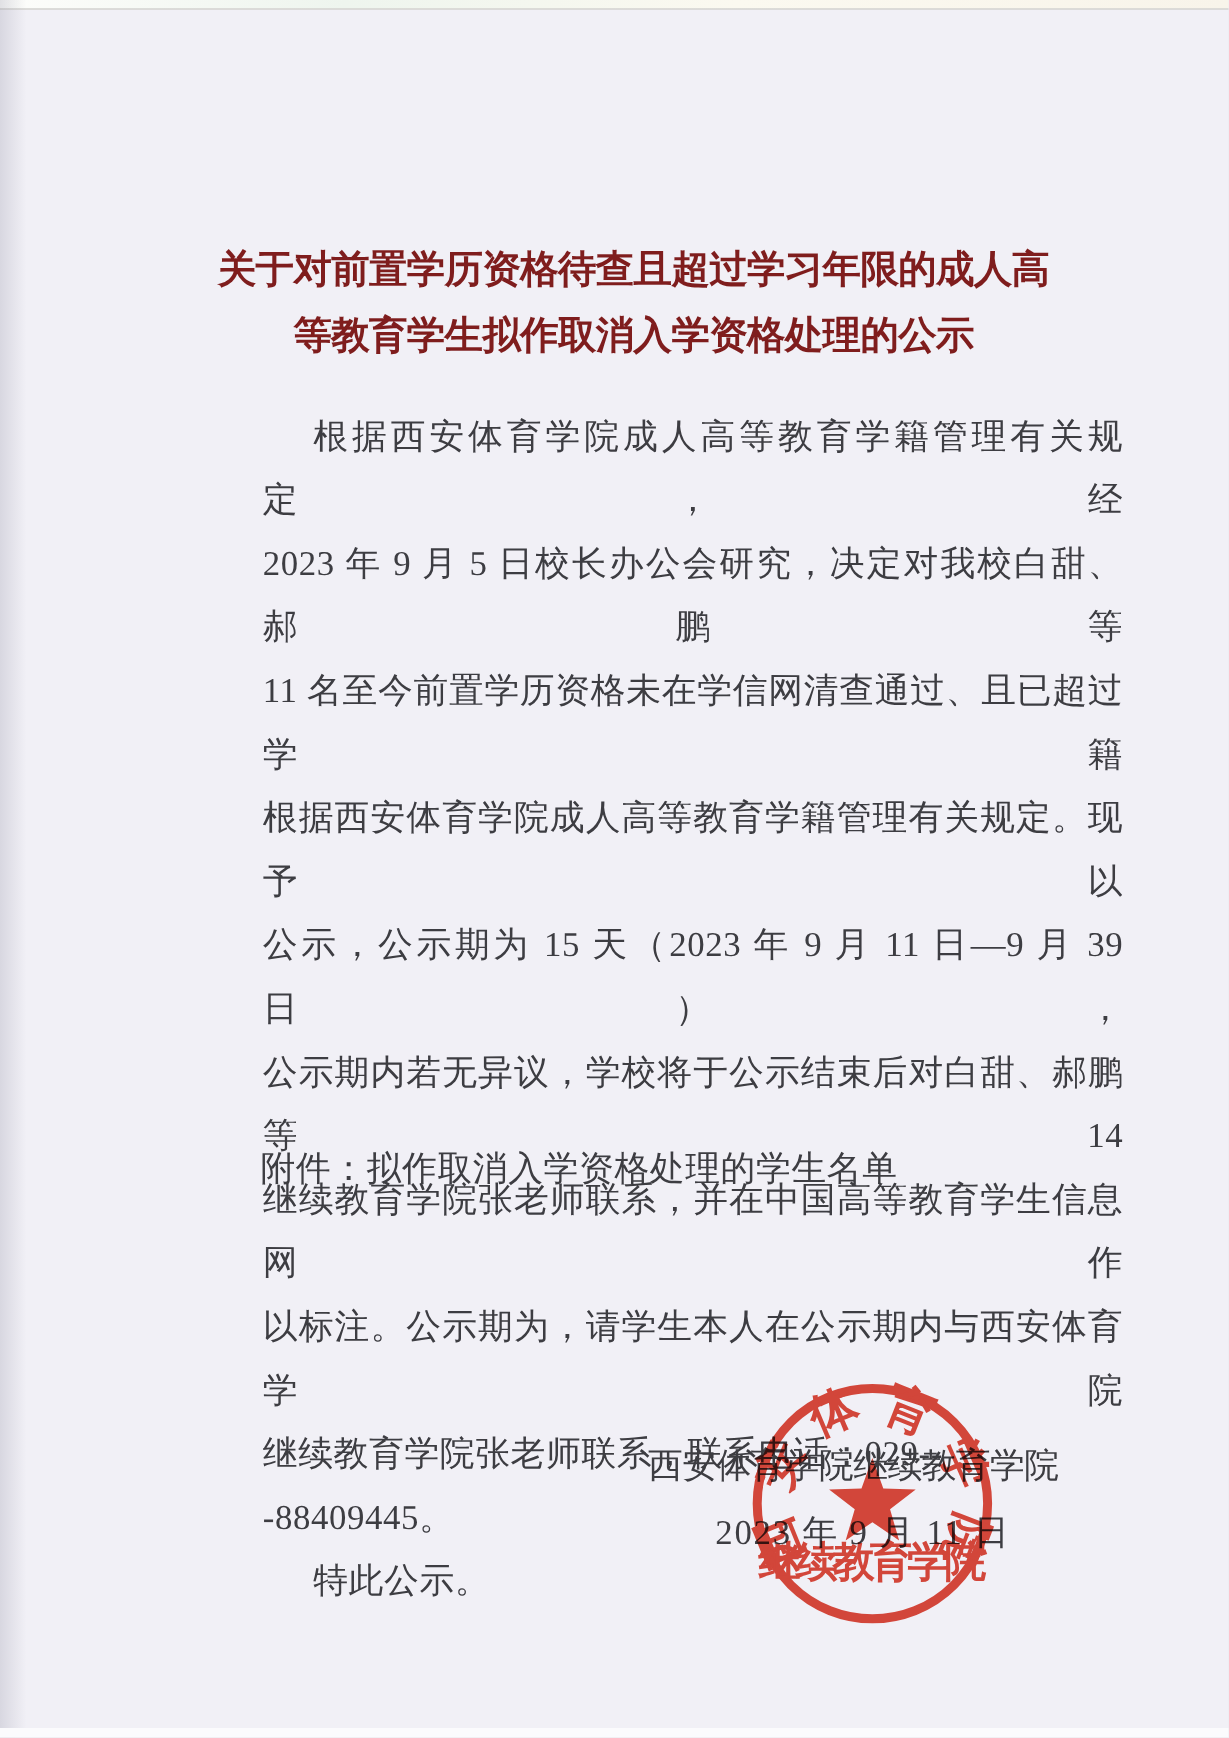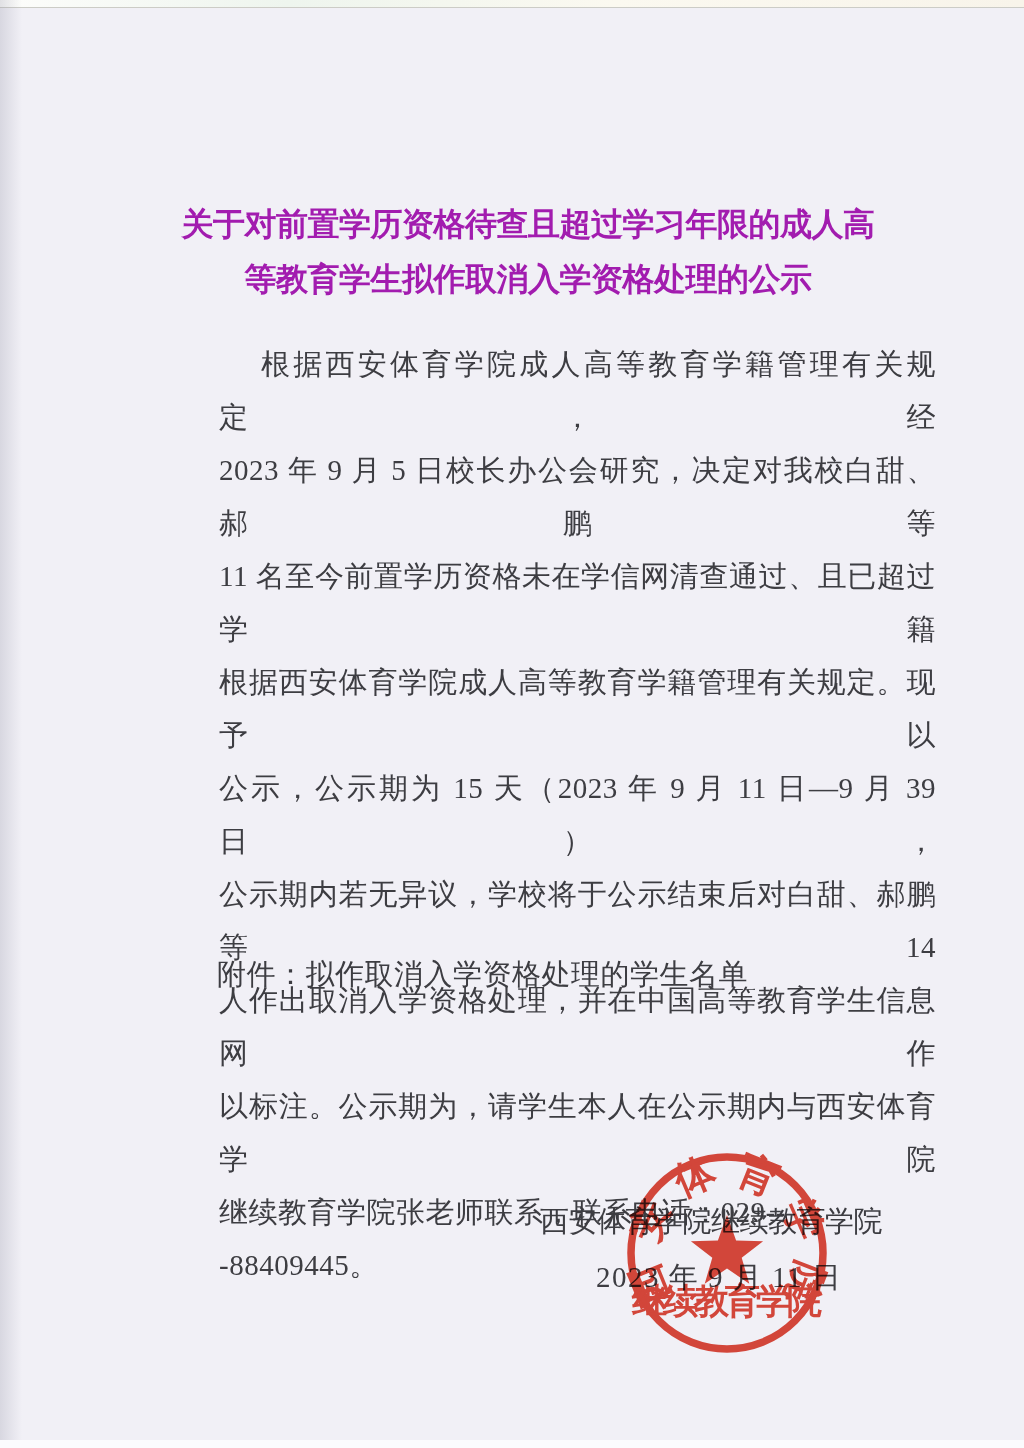--- a/index.html
+++ b/index.html
@@ -24,21 +24,21 @@
   .scan-bottom{
     position:absolute;bottom:0;left:0;width:1024px;height:8px;
     background:#fbfbfd;
   }
   .title{
     position:absolute;top:197px;left:168px;width:720px;
     text-align:center;
     font-family:"Liberation Sans","DejaVu Sans",sans-serif;
     font-weight:bold;
     font-size:32px;line-height:55px;letter-spacing:-0.5px;
-    color:#a21caf;
+    color:#7f1d1d;
   }
   .body-block{
     position:absolute;top:338px;left:175px;width:717px;
     font-size:29px;line-height:53px;
     letter-spacing:0.5px;
     margin-left:44px;
   }
   .line{display:block;}
   .line.fill{text-align:justify;text-align-last:justify;}
   .line.indent{text-indent:42px;}
@@ -75,23 +75,24 @@
     <span class="line">等教育学生拟作取消入学资格处理的公示</span>
   </div>
 
   <div class="body-block">
     <span class="line fill indent">根据西安体育学院成人高等教育学籍管理有关规定，经</span>
     <span class="line fill">2023 年 9 月 5 日校长办公会研究，决定对我校白甜、郝鹏等</span>
     <span class="line fill">11 名至今前置学历资格未在学信网清查通过、且已超过学籍</span>
     <span class="line fill">根据西安体育学院成人高等教育学籍管理有关规定。现予以</span>
     <span class="line fill">公示，公示期为 15 天（2023 年 9 月 11 日—9 月 39 日），</span>
     <span class="line fill">公示期内若无异议，学校将于公示结束后对白甜、郝鹏等 14</span>
-    <span class="line fill">人作出取消入学资格处理，并在中国高等教育学生信息网作</span>
+    <span class="line fill">继续教育学院张老师联系，并在中国高等教育学生信息网作</span>
     <span class="line fill">以标注。公示期为，请学生本人在公示期内与西安体育学院</span>
     <span class="line">继续教育学院张老师联系，联系电话：029---88409445。</span>
+    <span class="line indent">特此公示。</span>
   </div>
 
   <div class="attachment">附件：拟作取消入学资格处理的学生名单</div>
 
   <div class="sig-org">西安体育学院继续教育学院</div>
   <div class="sig-date">2023 年 9 月 11 日</div>
 
   <div class="stamp">
     <svg viewBox="-111 -111 222 222" xmlns="http://www.w3.org/2000/svg">
       <circle cx="0" cy="0" r="96" fill="none" stroke="#dd3a2b" stroke-width="7.5"></circle>

